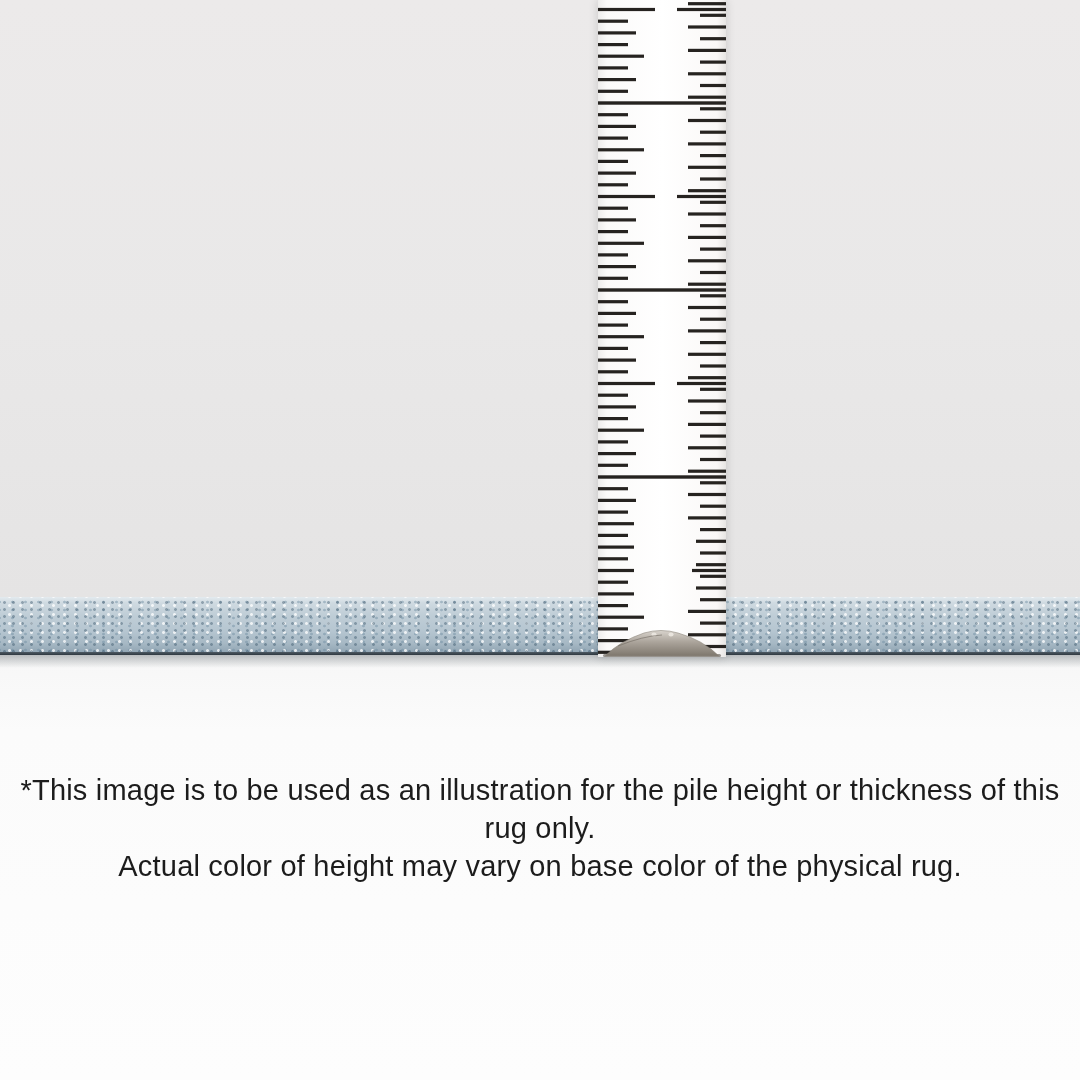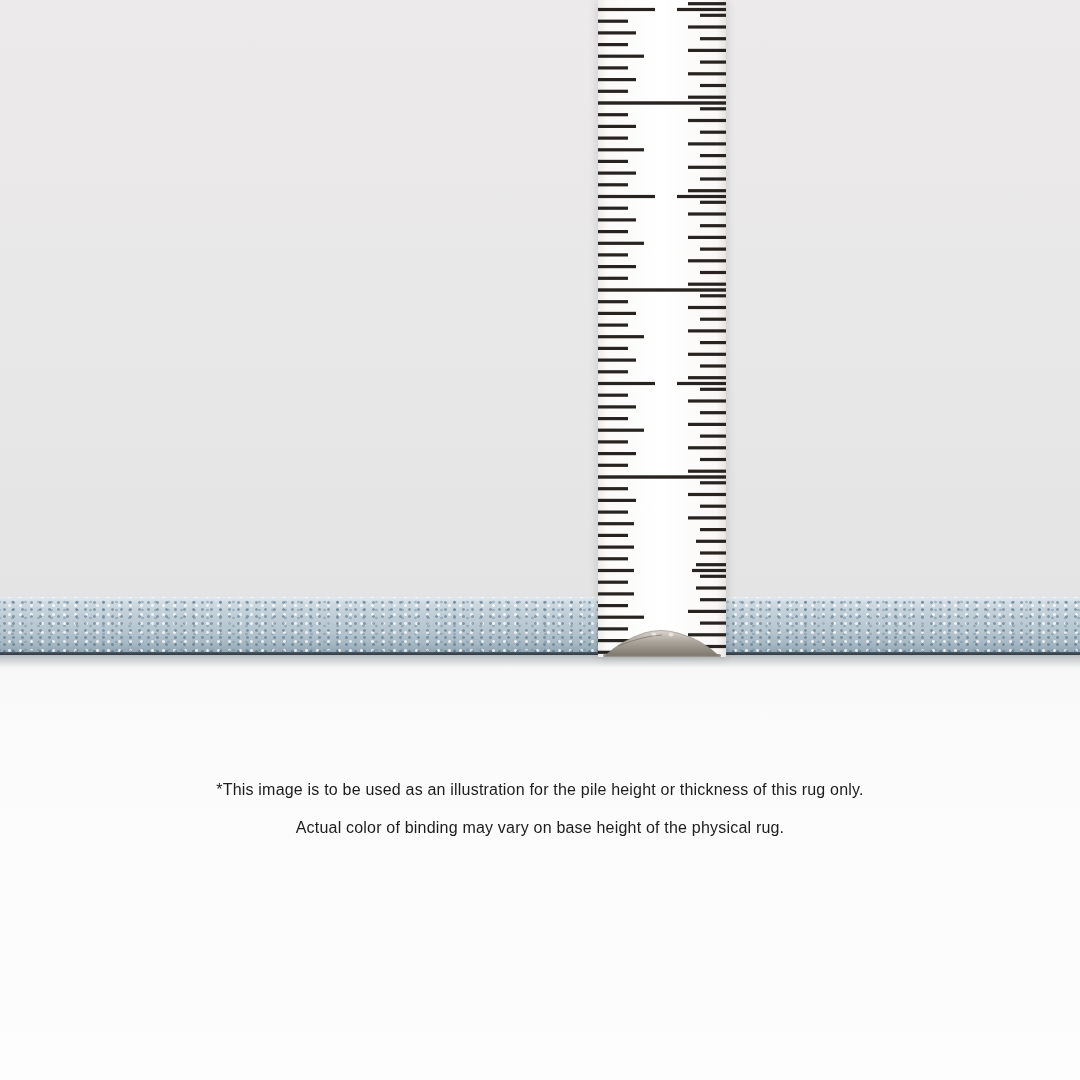--- a/index.html
+++ b/index.html
@@ -64,21 +64,21 @@
     left: 598px; top: 0;
     box-shadow: 0 0 9px rgba(0,0,0,0.16);
   }
   
   .disclaimer {
     position: absolute;
     left: 0; top: 771px;
     width: 1080px;
     text-align: center;
     color: #1c1c1c;
-    font-size: 16px;
+    font-size: 29px;
     line-height: 38px;
     font-weight: 500;
     letter-spacing: 0.2px;
   }
 </style>
 </head>
 <body>
 
 <div class="scene">
 
@@ -229,16 +229,16 @@
       <text transform="translate(673 564) rotate(-90)" text-anchor="middle" font-family="Liberation Sans, sans-serif" font-size="24" font-weight="bold" letter-spacing="1" textLength="70" lengthAdjust="spacingAndGlyphs" fill="#211e1b">INCHES</text>
       <rect x="5" y="654" width="118" height="3" rx="1.5" fill="rgba(58,52,44,0.5)"></rect>
       <path d="M 7 656 Q 22 641 46 633 Q 63 628 80 633 Q 105 640 121 656 Z" fill="url(#tipGrad)" stroke="#8d867c" stroke-width="0.6"></path>
       <ellipse cx="56" cy="634.5" rx="2.6" ry="2" fill="#ece8e1" opacity="0.9"></ellipse>
       <ellipse cx="73" cy="634.5" rx="2.6" ry="2" fill="#ece8e1" opacity="0.9"></ellipse>
       <path d="M 20 646 Q 45 636 64 635" fill="none" stroke="#6f6960" stroke-width="1" opacity="0.6"></path>
     </svg>
 
   <div class="disclaimer">
     <div>*This image is to be used as an illustration for the pile height or thickness of this rug only.</div>
-    <div>Actual color of binding may vary on base height of the physical rug.</div>
+    <div>Actual color of height may vary on base color of the physical rug.</div>
   </div>
 
 </div>
 
 </body></html>

